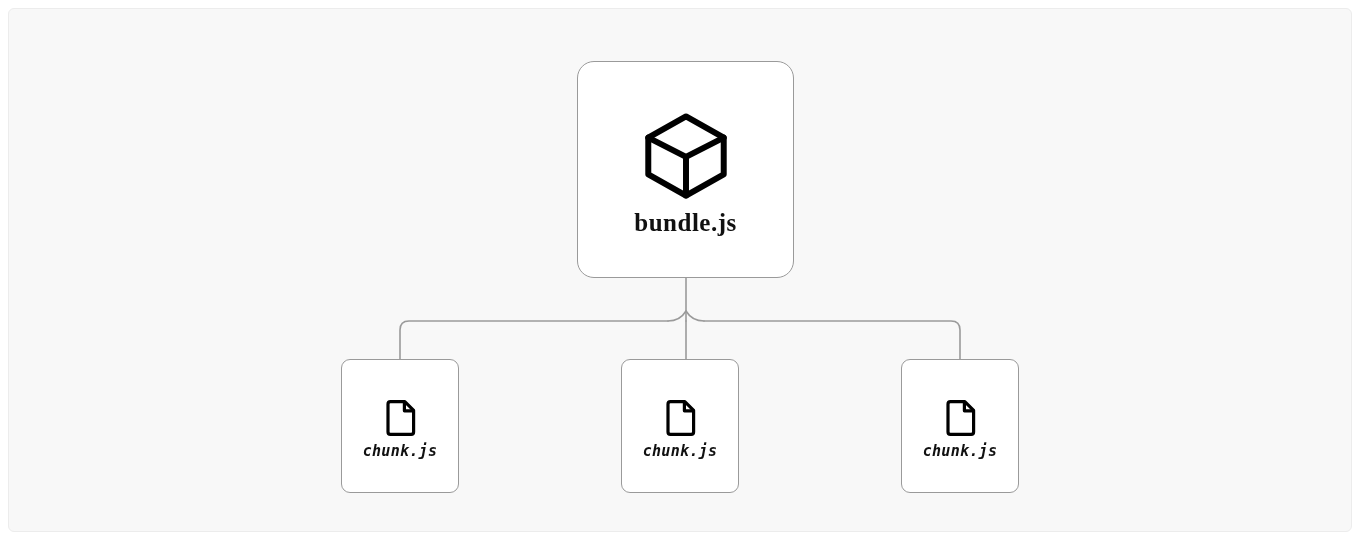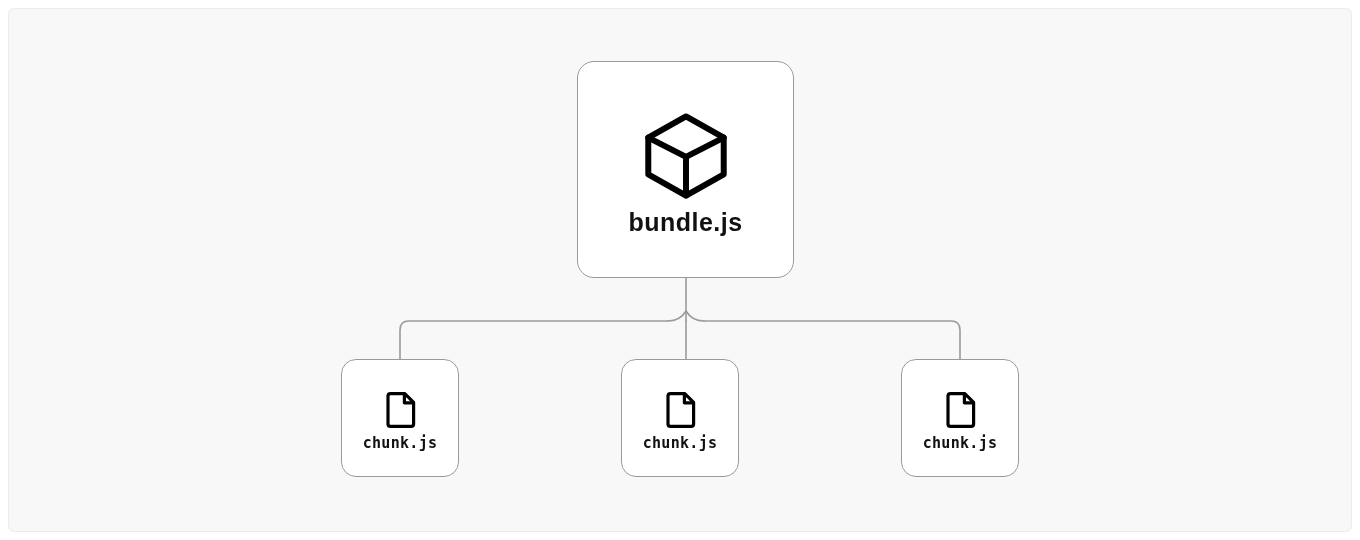--- a/index.html
+++ b/index.html
@@ -61,22 +61,23 @@
     left: 577px;
     top: 61px;
     width: 217px;
     height: 217px;
     border-radius: 17px;
   }
 
   .node-leaf {
     top: 359px;
     width: 118px;
-    height: 118px;
-    border-radius: 15px;
+    height: 134px;
+    border-radius: 9px;
+    font-style: italic;
   }
 
   .leaf-1 { left: 341px; }
   .leaf-2 { left: 621px; }
   .leaf-3 { left: 901px; }
 
   
   .icon-cube {
     width: 92px;
     height: 92px;
@@ -86,21 +87,21 @@
 
   .icon-file {
     width: 40px;
     height: 40px;
     margin-top: 4px;
     margin-bottom: 6px;
   }
 
   
   .label-root {
-    font-family: Liberation Sans, sans-serif;
+    font-family: Liberation Serif, serif;
     font-size: 25px;
     font-weight: bold;
     color: #111111;
     letter-spacing: 0.5px;
     line-height: 1;
     white-space: nowrap;
   }
 
   .label-leaf {
     font-family: "DejaVu Sans Mono", monospace;

